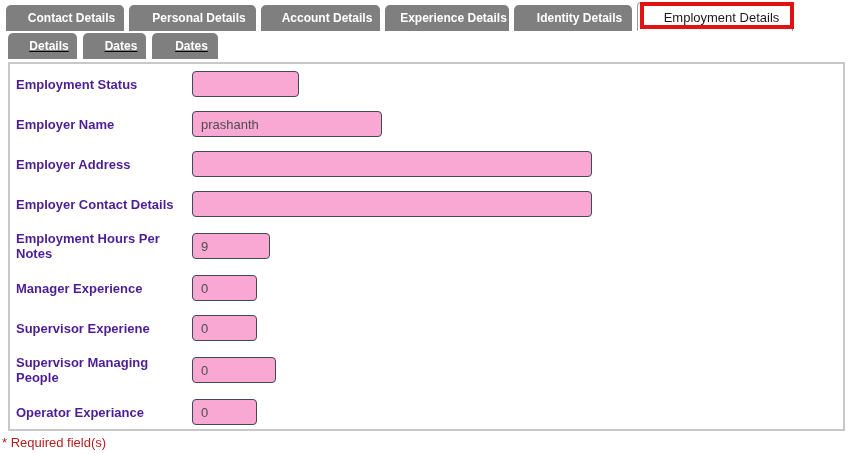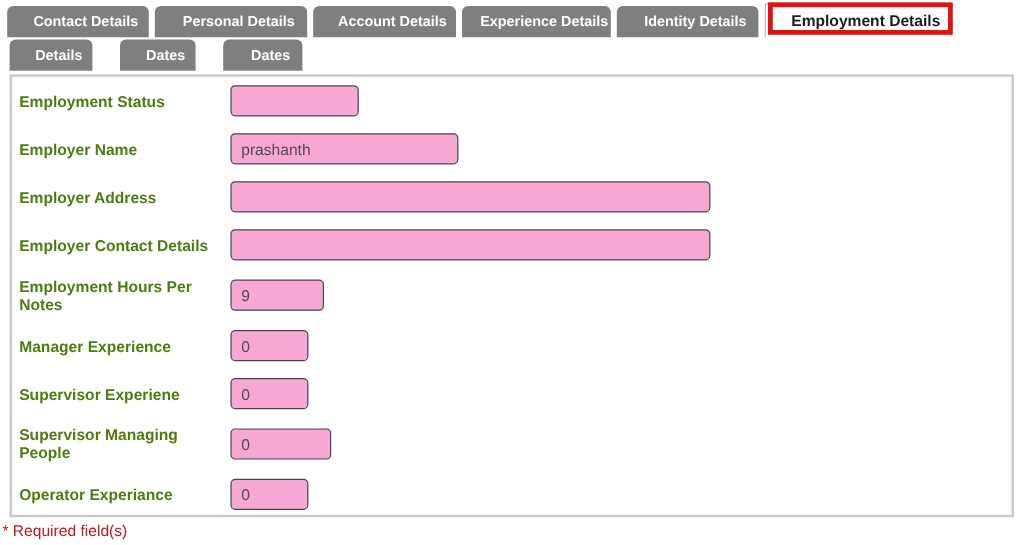--- a/index.html
+++ b/index.html
@@ -11,21 +11,21 @@
   }
   #app { position: relative; width: 854px; height: 454px; }
 
   
   .tabs-main {
     display: flex; align-items: flex-end;
     margin: 2px 0 0 6px; height: 29px; gap: 5px;
   }
   .tabs-sub {
     display: flex; align-items: flex-end;
-    margin: 2px 0 0 8px; height: 26px; gap: 23px;
+    margin: 2px 0 0 8px; height: 26px; gap: 6px; text-decoration: underline;
   }
   .tab {
     height: 26px;
     background: #7f7f7f;
     color: #ffffff;
     font-size: 12px; font-weight: bold;
     display: flex; align-items: center; justify-content: center;
     border-radius: 5px 5px 0 0;
     cursor: pointer;
     white-space: nowrap;
@@ -39,21 +39,21 @@
   .tab.s1 { width: 69px; }
   .tab.s2 { width: 63px; }
   .tab.s3 { width: 66px; }
   .tab.active {
     position: relative;
     width: 156px; height: 29px;
     background: #ffffff;
     border: 1px solid #9b9b9b; border-bottom: 0;
     border-radius: 4px 4px 0 0;
     color: #1c1c1c;
-    font-size: 13px; font-weight: bold;
+    font-size: 13px; font-weight: normal;
   }
   .red-highlight {
     position: absolute;
     top: -1px; left: 2px; right: -2px; bottom: 2px;
     border: 4px solid #e31212;
     pointer-events: none;
   }
 
   
   .panel {
@@ -63,21 +63,21 @@
     padding: 7px 0 0 6px;
     background: #ffffff;
   }
   .row {
     display: flex; align-items: center;
     margin-bottom: 14px; min-height: 26px;
   }
   .lbl {
     width: 164px; margin-right: 12px;
     font-size: 13px; font-weight: bold;
-    color: #4d7c0f; line-height: 15px;
+    color: #4c1d95; line-height: 15px;
   }
   .inp {
     height: 26px;
     border: 1.5px solid #3e4a57;
     border-radius: 4px;
     padding: 0 8px;
     font-family: "Liberation Sans", sans-serif;
     font-size: 13px; color: #4d4d4d;
     background: #f9a8d4;
     outline: none;

